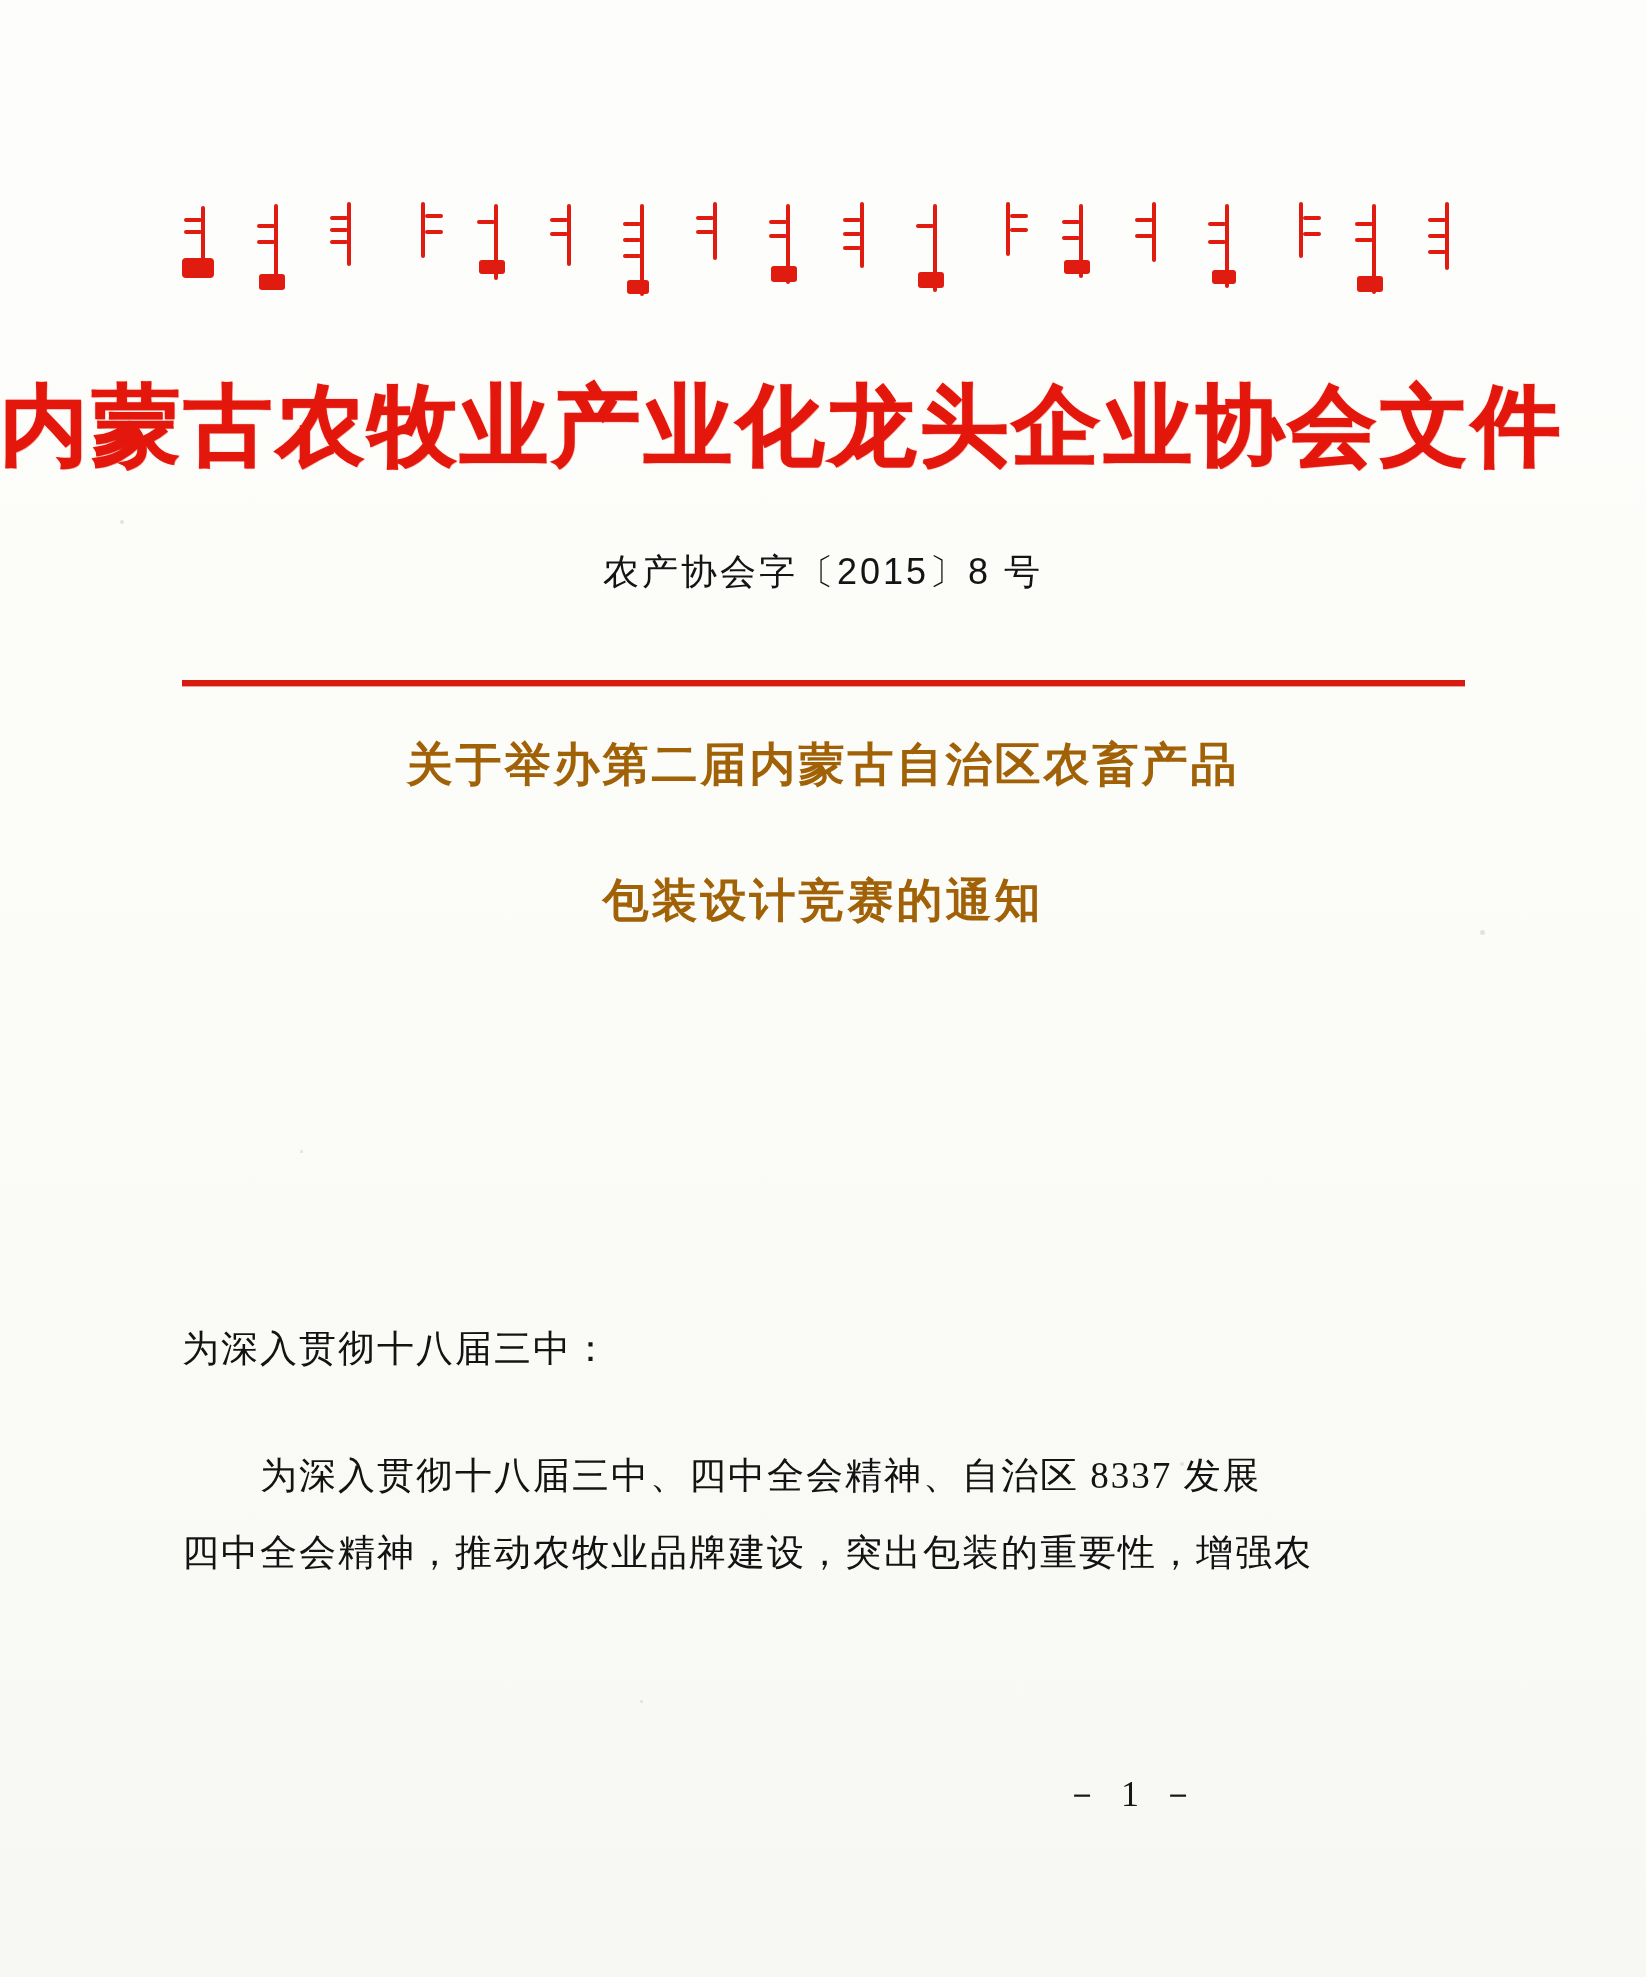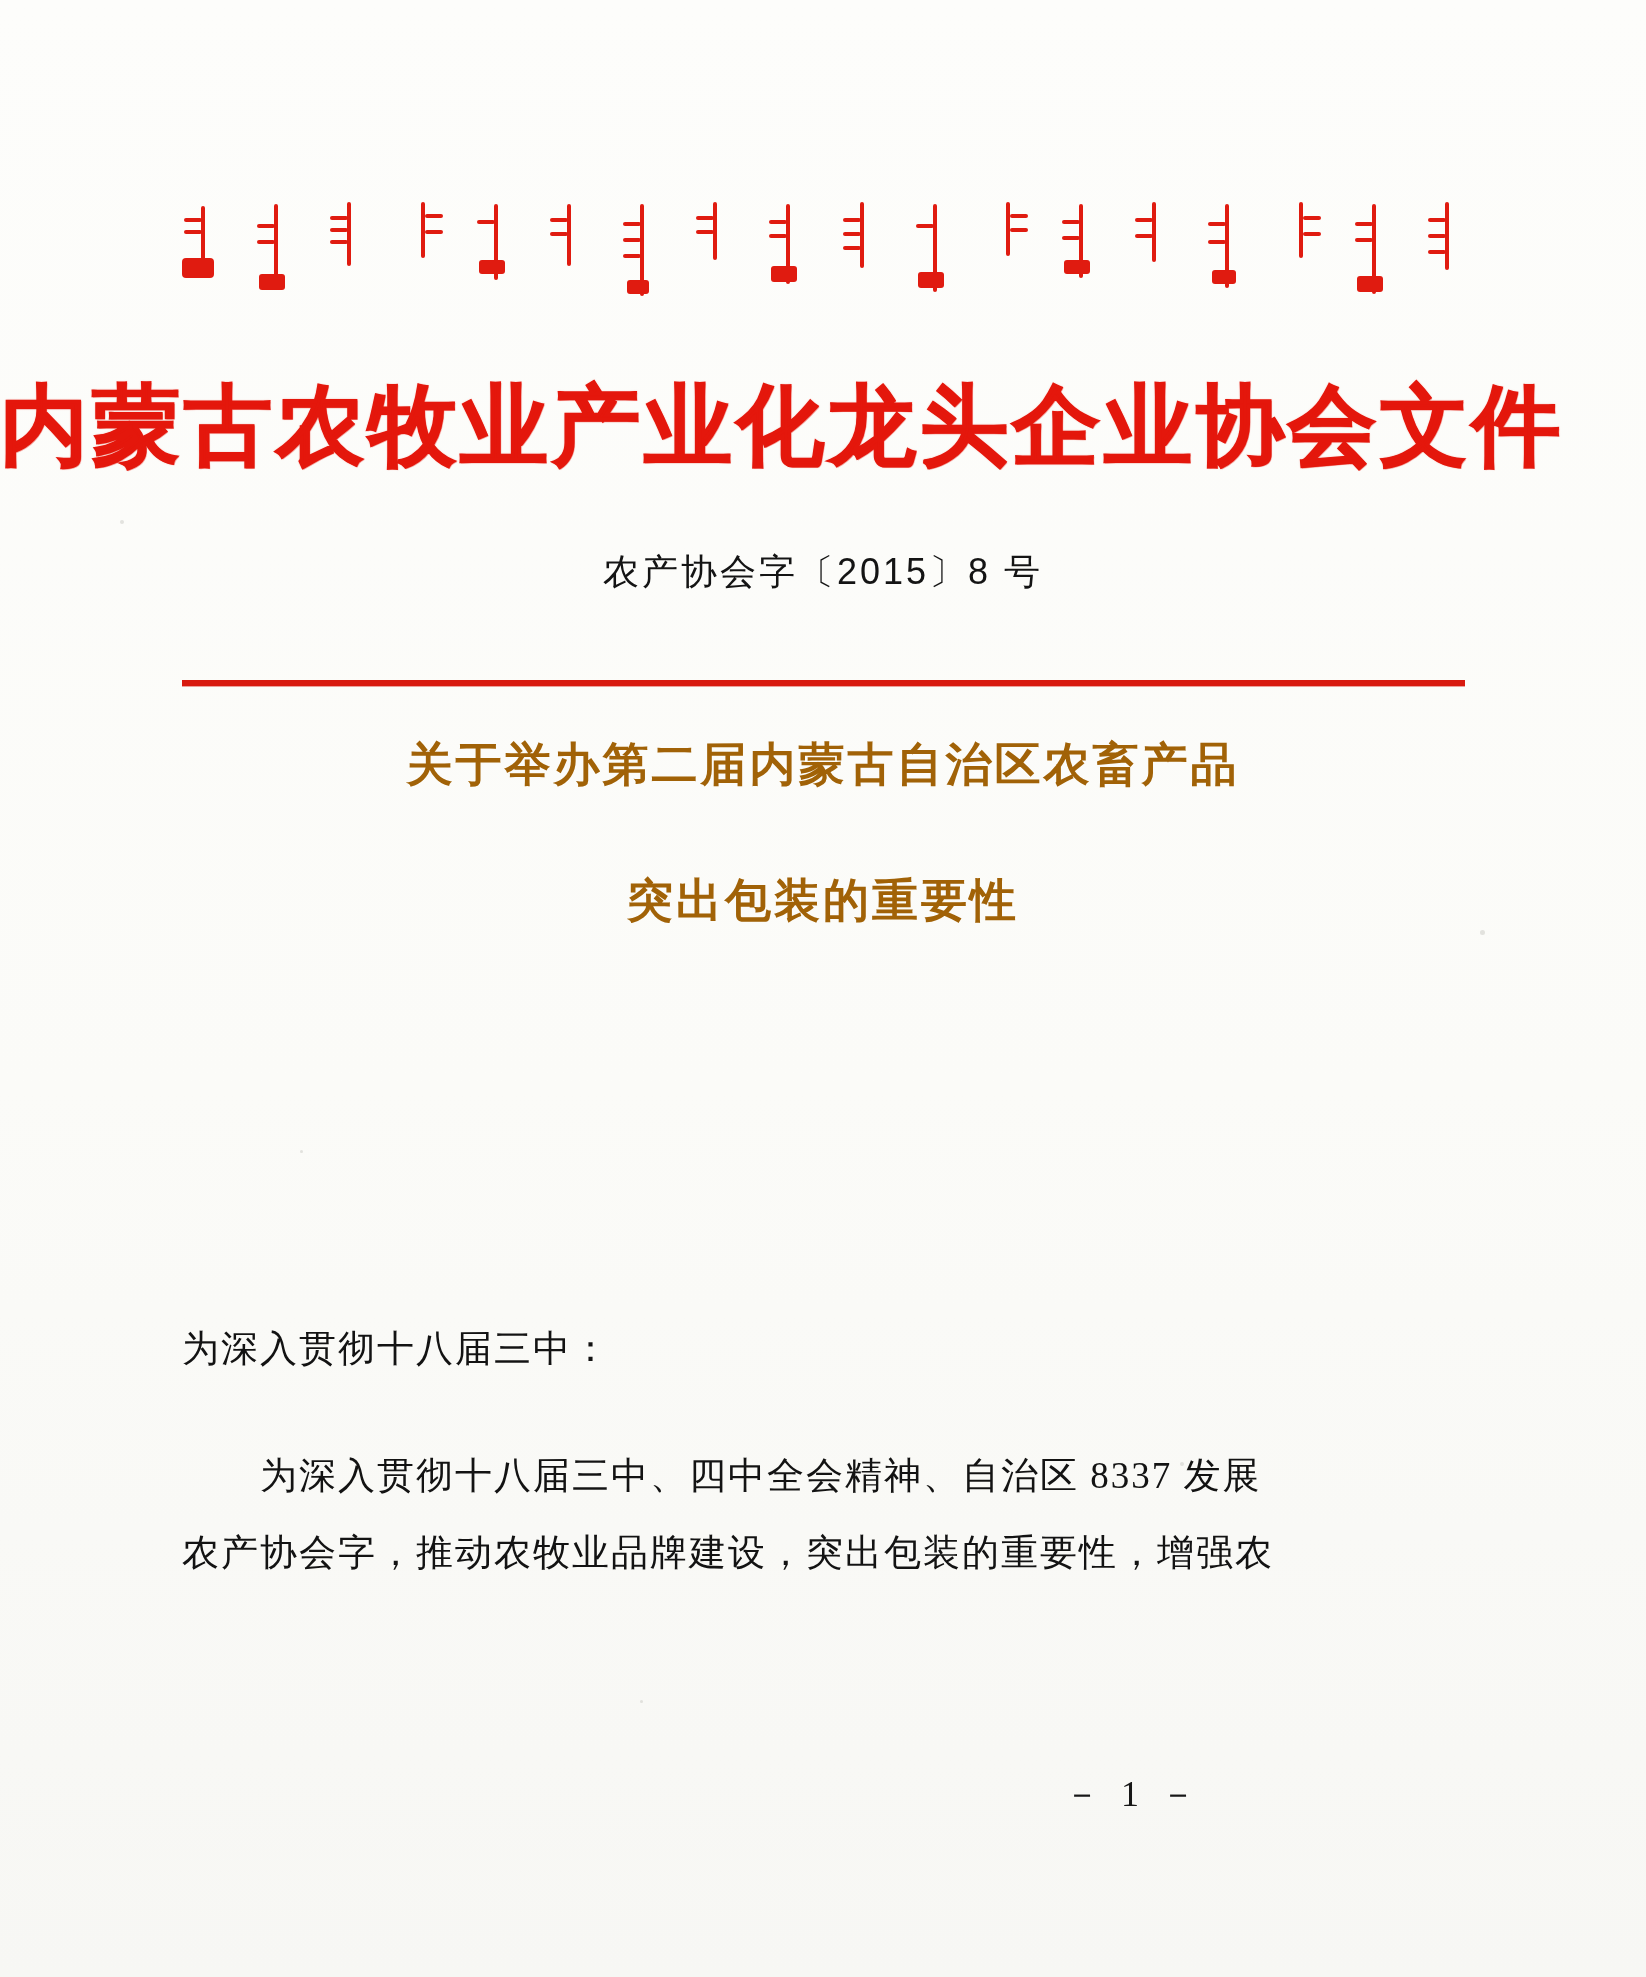--- a/index.html
+++ b/index.html
@@ -280,27 +280,27 @@
   </div>
 
   <div class="masthead">内蒙古农牧业产业化龙头企业协会文件</div>
 
   <div class="doc-number">农产协会字〔2015〕8 号</div>
 
   <div class="red-rule"></div>
 
   <div class="title-block">
     <div class="title-line">关于举办第二届内蒙古自治区农畜产品</div>
-    <div class="title-line">突出包装的重要性</div>
+    <div class="title-line">包装设计竞赛的通知</div>
   </div>
 
   <div class="body-block">
     <div class="salutation">为深入贯彻十八届三中：</div>
     <div class="para-line indent">为深入贯彻十八届三中、四中全会精神、自治区 8337 发展</div>
-    <div class="para-line">农产协会字，推动农牧业品牌建设，突出包装的重要性，增强农</div>
+    <div class="para-line">四中全会精神，推动农牧业品牌建设，突出包装的重要性，增强农</div>
   </div>
 
   <div class="page-number">
     <span>－ 1 －</span>
   </div>
 
   <div class="speck" style="left:120px;top:520px;width:4px;height:4px"></div>
   <div class="speck" style="left:1480px;top:930px;width:5px;height:5px"></div>
   <div class="speck" style="left:640px;top:1700px;width:3px;height:3px"></div>
   <div class="speck" style="left:300px;top:1150px;width:3px;height:3px"></div>

